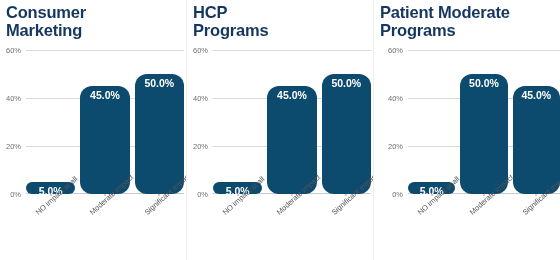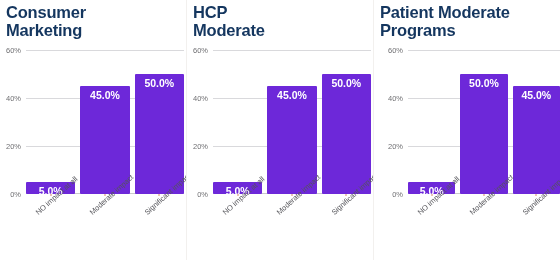--- a/index.html
+++ b/index.html
@@ -89,22 +89,22 @@
   }
   .barwrap{
     position:relative;
     flex:1 1 0;
     height:100%;
     display:flex;
     align-items:flex-end;
   }
   .bar{
     width:100%;
-    background:#6d28d9;
-    border-radius:1px;
+    background:#0c4a6e;
+    border-radius:12px;
     position:relative;
   }
   .bar-label{
     position:absolute;
     top:3px;
     left:0; right:0;
     text-align:center;
     color:#ffffff;
     font-weight:bold;
     font-size:10.5px;
@@ -193,21 +193,21 @@
           <span>Moderate impact</span>
         </div>
       <div class="xl">
           <span>Significant impact</span>
         </div>
     </div>
   </div>
 
   <div class="panel p2">
     <div class="panel-title">HCP
-Moderate</div>
+Programs</div>
     <div class="plot">
       <div class="ylabels">
         <div class="ytick" style="top:100%">0%</div>
         <div class="ytick" style="top:66.67%">20%</div>
         <div class="ytick" style="top:33.33%">40%</div>
         <div class="ytick" style="top:0%">60%</div>
       </div>
       <div class="axis-area">
         <div class="gridline" style="top:0%"></div>
         <div class="gridline" style="top:33.33%"></div>

